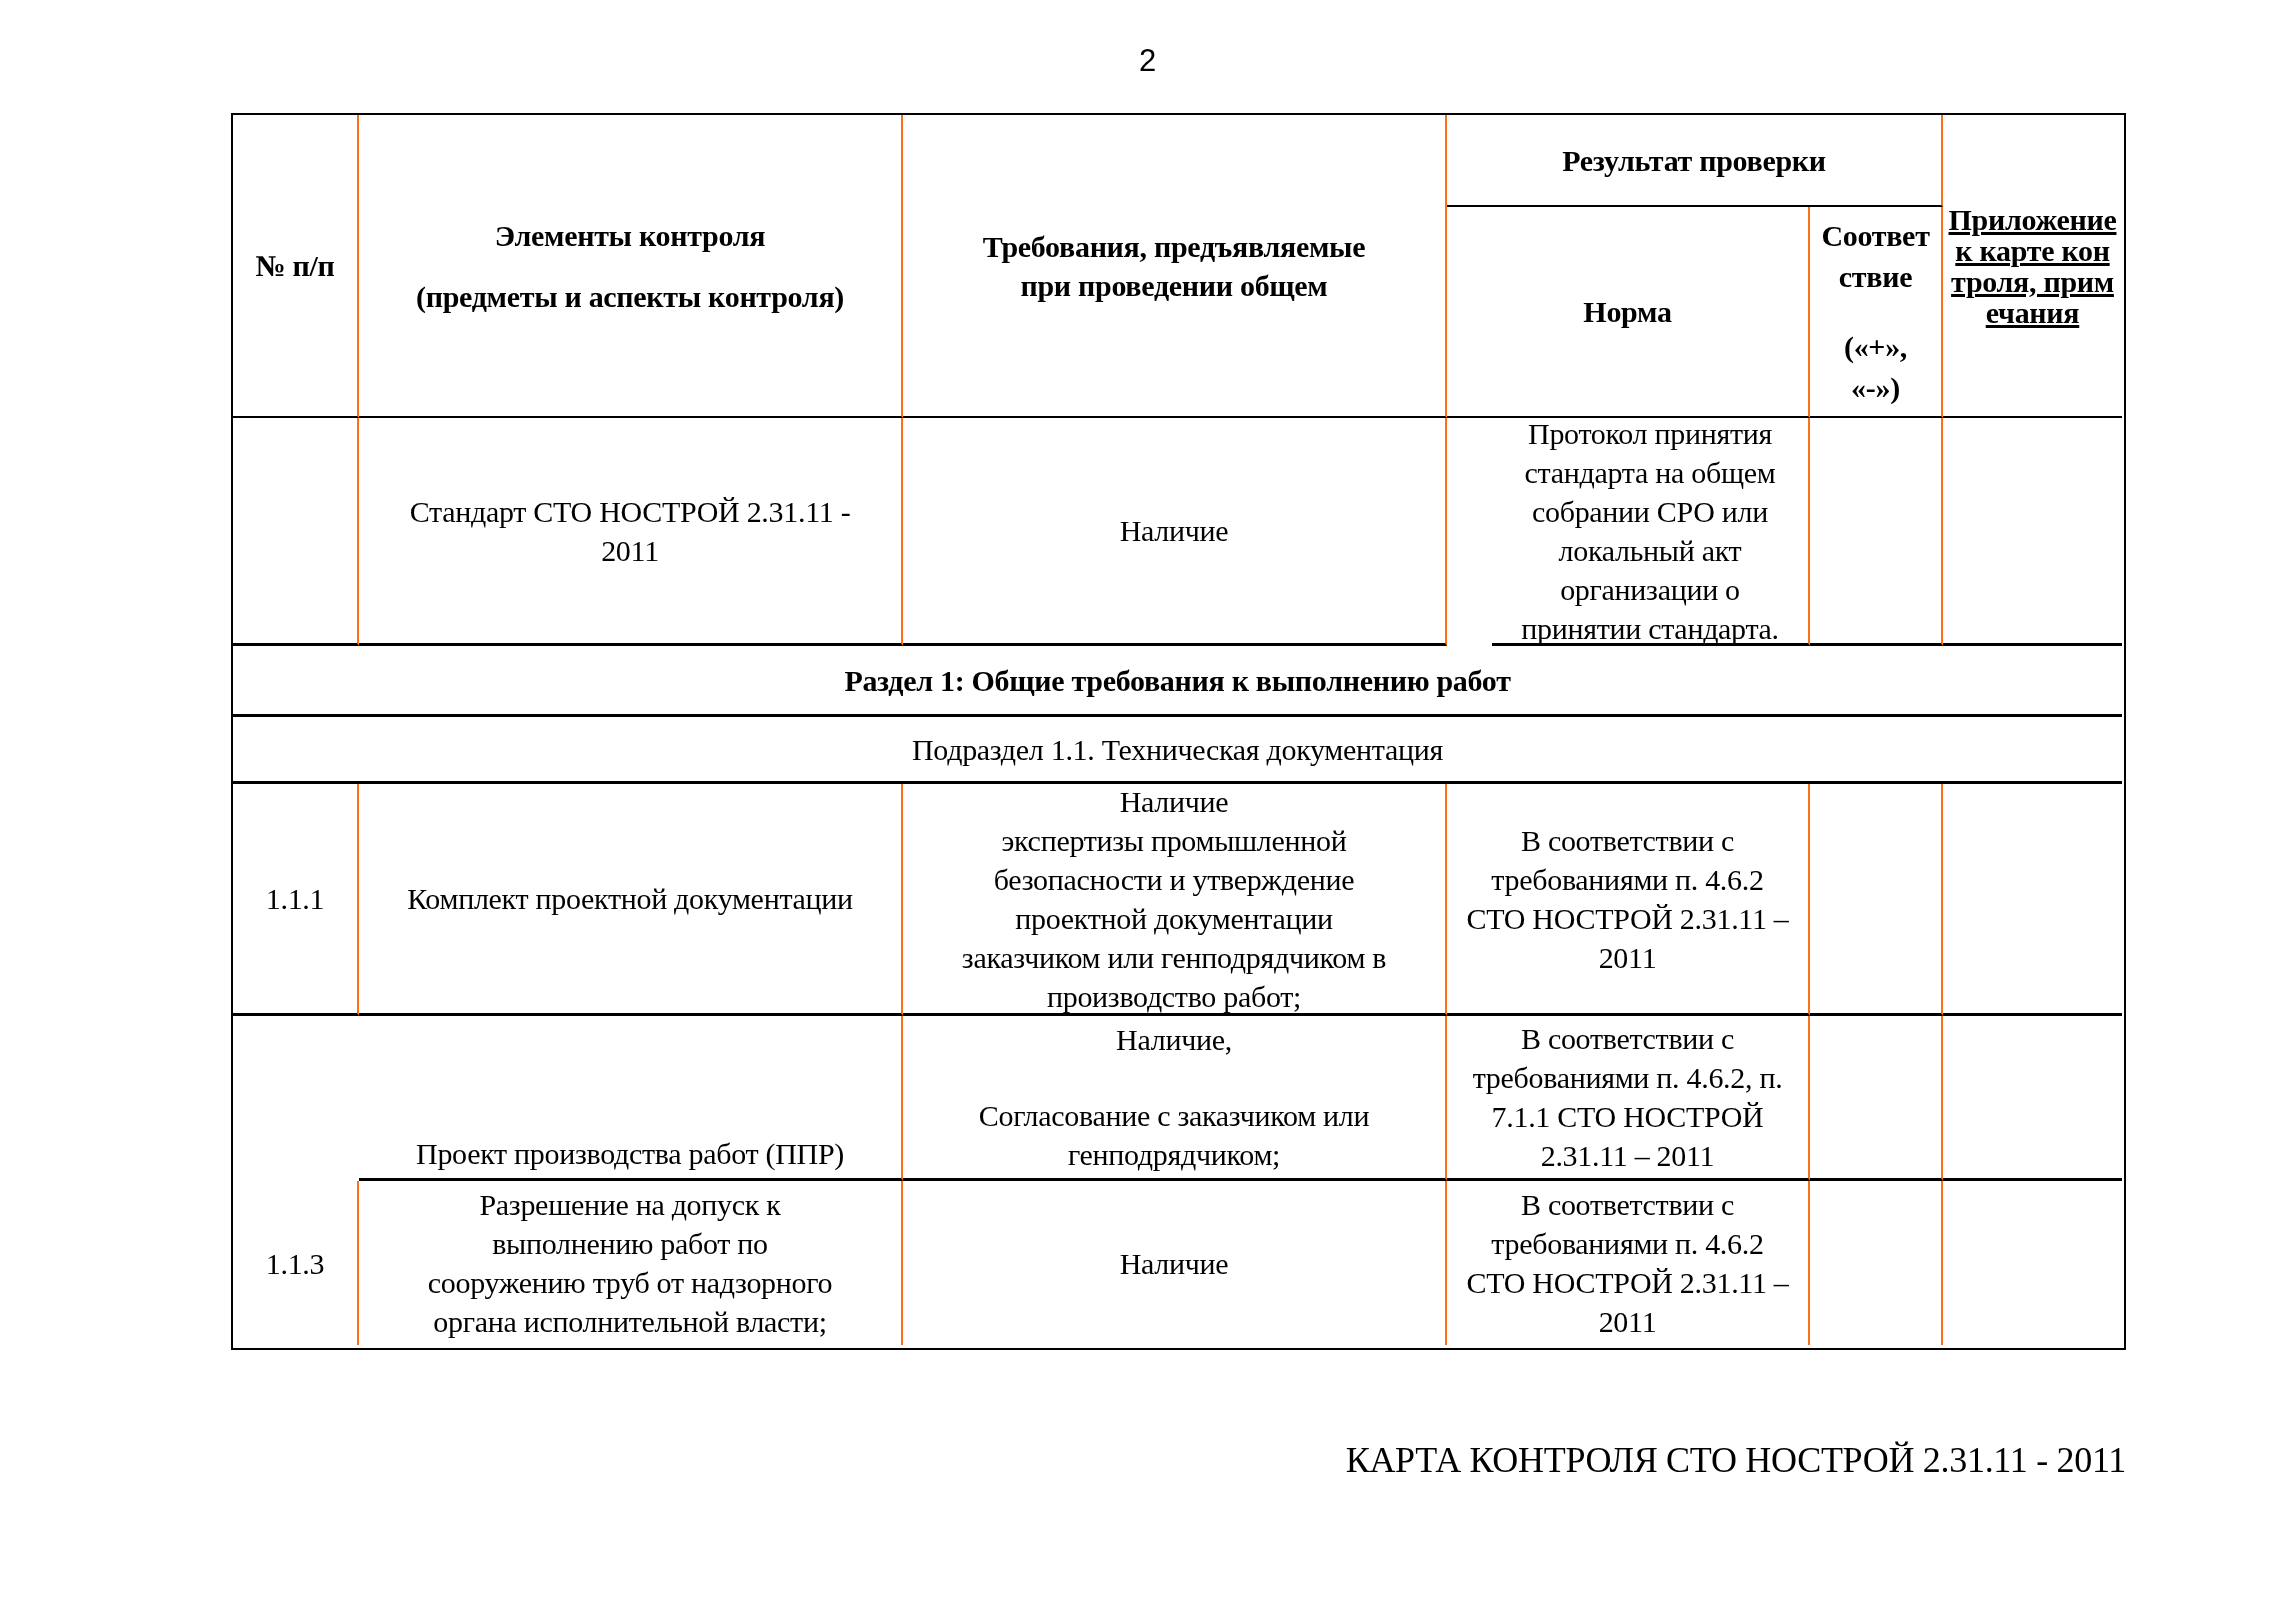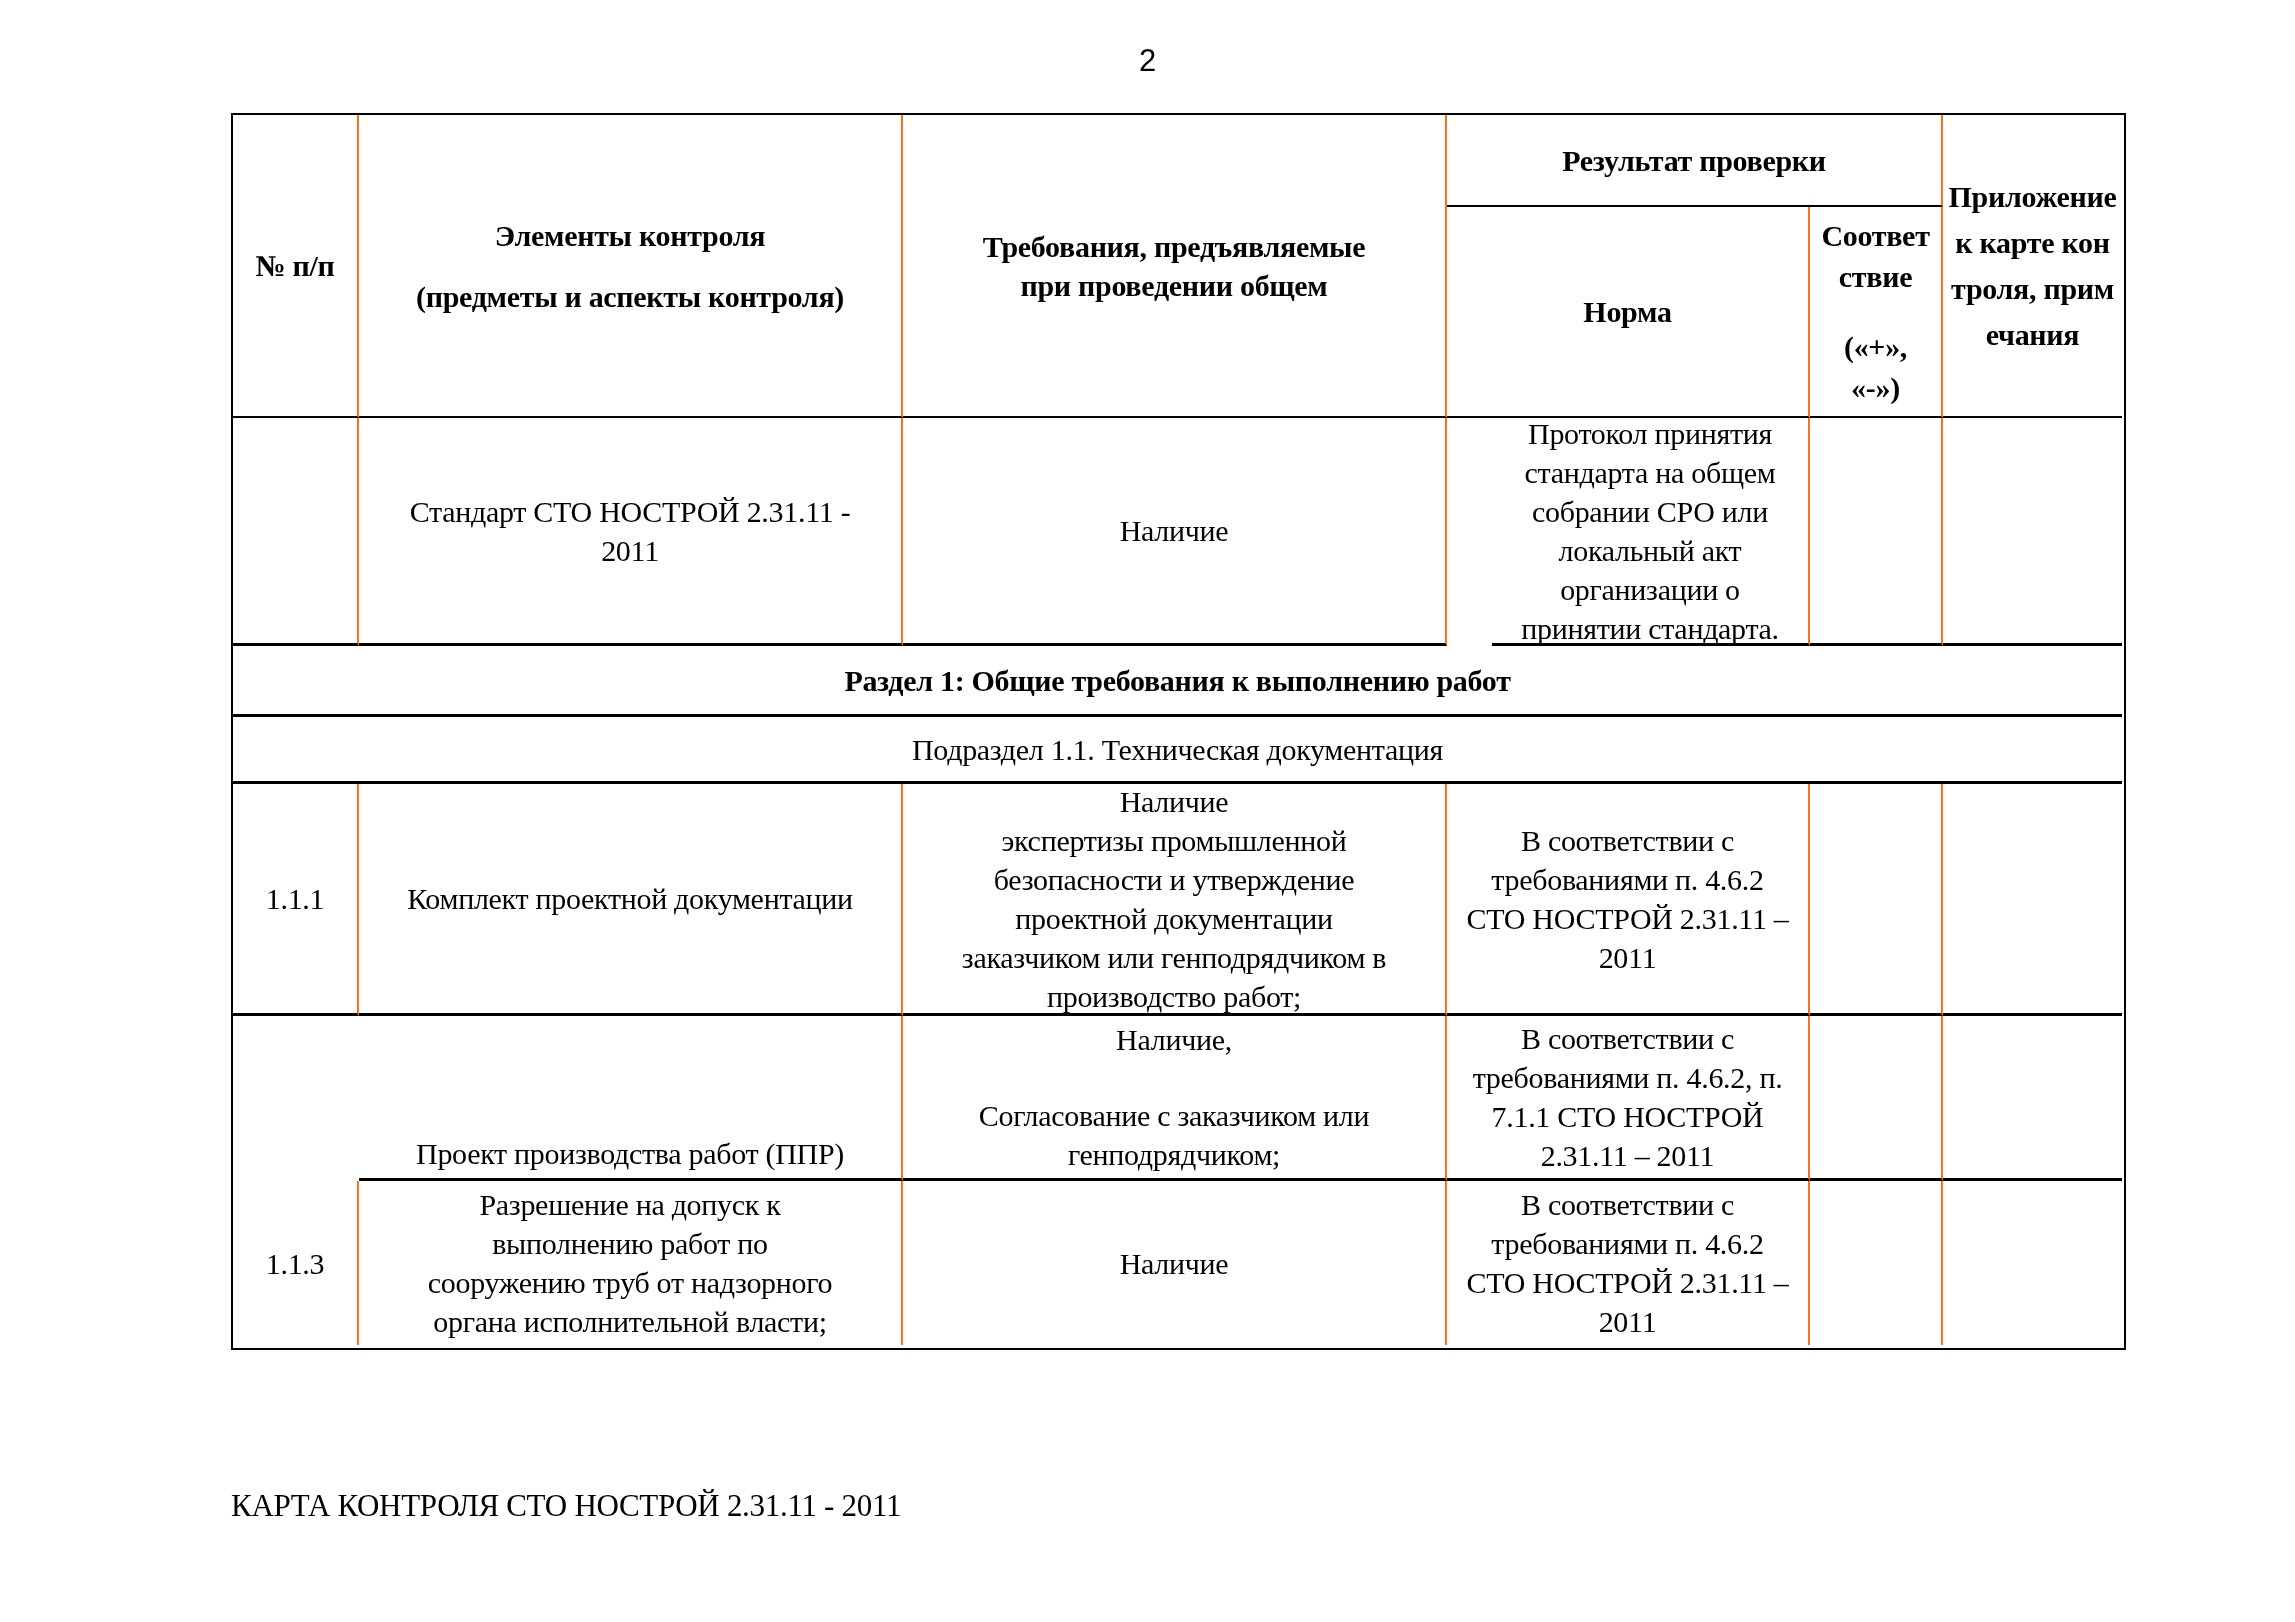--- a/index.html
+++ b/index.html
@@ -65,21 +65,21 @@
   .breakall .p { width: 100%; }
 
   .gap-sm { margin-top: 22px; }
   .gap-md { margin-top: 29px; }
   .gap-lg { margin-top: 37px; }
 
   .maxw-req  { max-width: 458px; }
   .maxw-head { max-width: 432px; }
   .maxw-elem { max-width: 458px; }
   .maxw-norm { max-width: 334px; }
-  .appendix-cell { line-height: 46px; padding: 5.2px 5.2px; }
+  .appendix-cell { line-height: 31px; padding: 5.2px 5.2px; text-decoration: underline; }
   .conf-cell { line-height: 41px; }
 
   
   .h-num    { grid-column: 1;     grid-row: 1 / 3; }
   .h-elem   { grid-column: 2;     grid-row: 1 / 3; }
   .h-req    { grid-column: 3;     grid-row: 1 / 3; }
   .h-result { grid-column: 4 / 6; grid-row: 1; }
   .h-norm   { grid-column: 4;     grid-row: 2; }
   .h-conf   { grid-column: 5;     grid-row: 2; }
   .h-app    { grid-column: 6;     grid-row: 1 / 3; }
@@ -112,23 +112,23 @@
   .r8-c2 { grid-column: 2; grid-row: 8; }
   .r8-c3 { grid-column: 3; grid-row: 8; }
   .r8-c4 { grid-column: 4; grid-row: 8; }
   .r8-c5 { grid-column: 5; grid-row: 8; }
   .r8-c6 { grid-column: 6; grid-row: 8; }
 
   .footer-caption {
     position: absolute;
     left: 231px;
     width: 1895px;
-    top: 1487px;
-    text-align: left;
-    font-size: 31px;
+    top: 1442px;
+    text-align: right;
+    font-size: 36px;
     line-height: 37px;
     letter-spacing: -0.3px;
   }
 </style>
 </head>
 <body>
 
 <div class="page-number">2</div>
 
 <div class="ctable">

